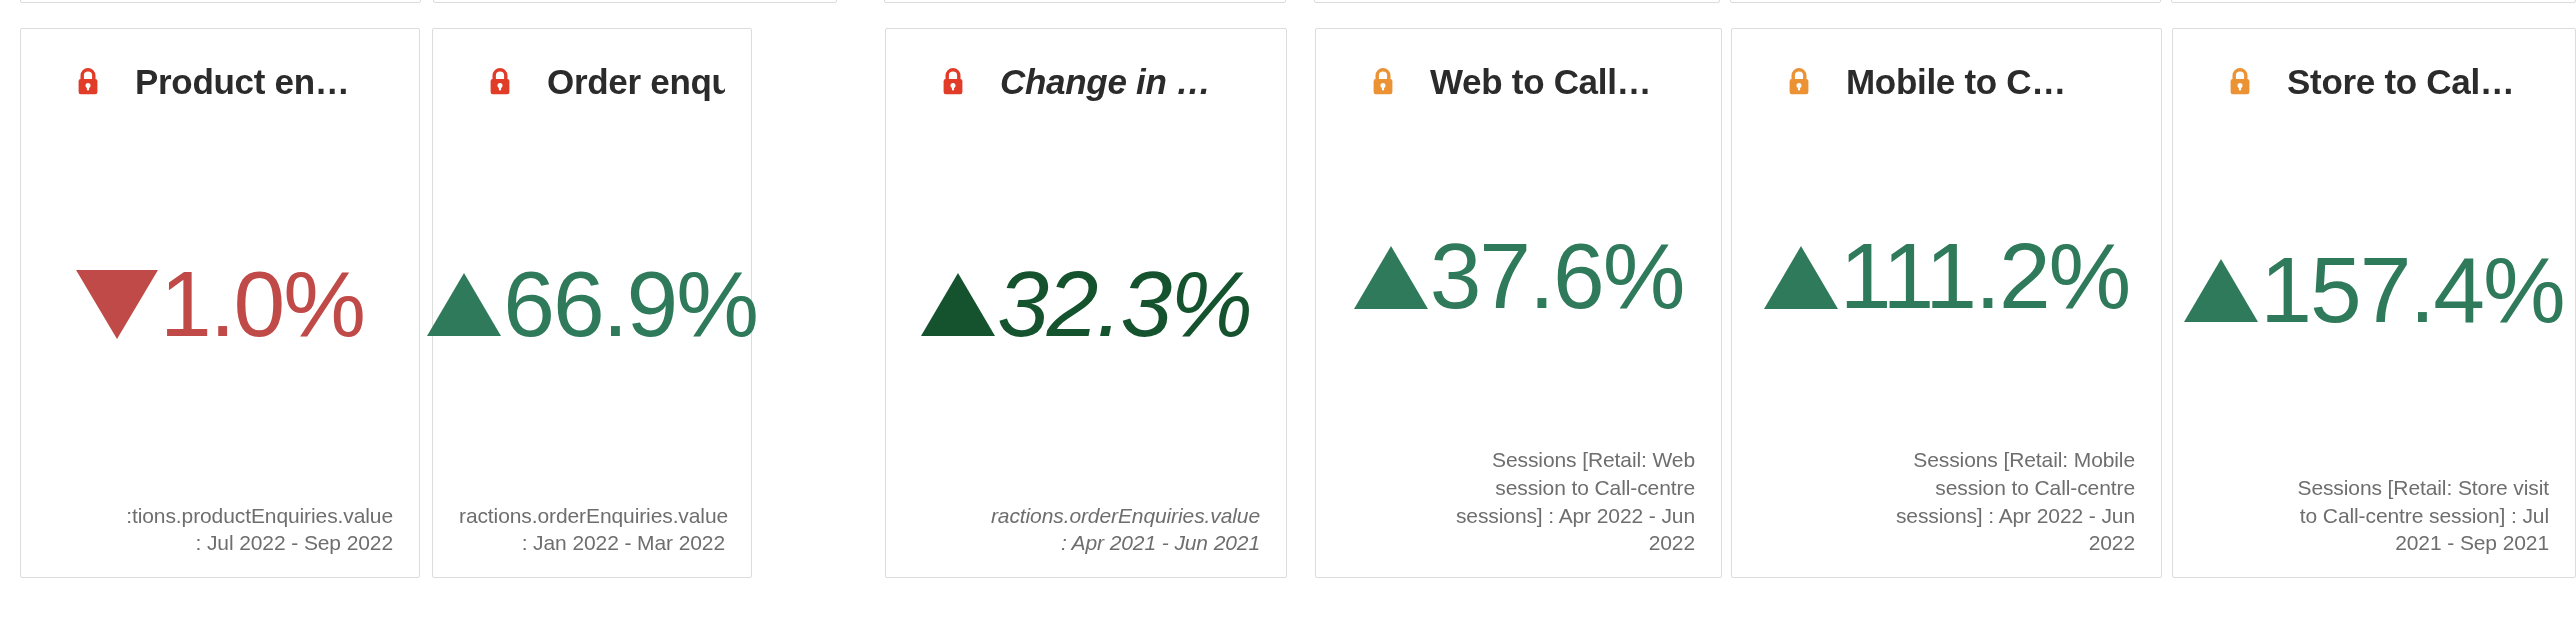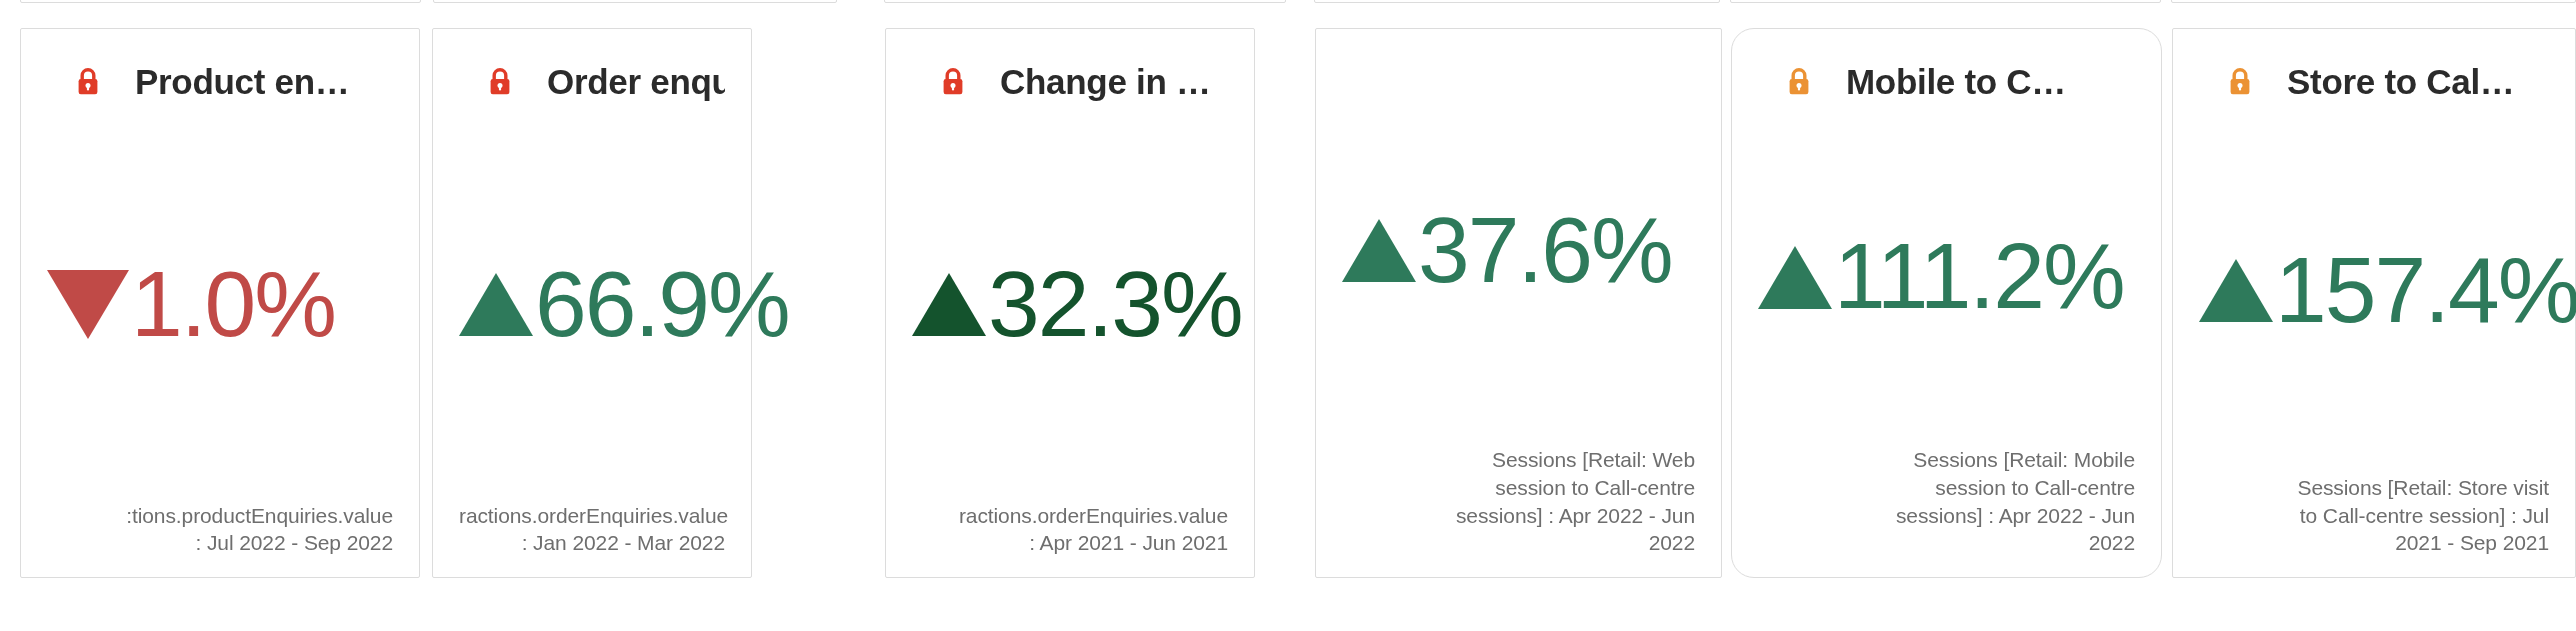--- a/index.html
+++ b/index.html
@@ -84,21 +84,21 @@
     color: #2b2b2b;
     letter-spacing: -0.3px;
     white-space: nowrap;
     overflow: hidden;
   }
 
   .tile-body {
     flex: 1 1 auto;
     display: flex;
     align-items: center;
-    justify-content: flex-start;
+    justify-content: center;
     min-height: 0;
   }
 
   .kpi {
     display: flex;
     align-items: center;
     justify-content: center;
     white-space: nowrap;
   }
 
@@ -198,21 +198,21 @@
           <span class="kpi-arrow up"></span>
           <span class="kpi-value">66.9%</span>
         </div>
       </div>
       <div class="tile-foot">
         <span class="line">ractions.orderEnquiries.value</span>
         <span class="line">: Jan 2022 - Mar 2022</span>
       </div>
     </div>
 
-    <div class="tile" style="left:885px;width:370px;">
+    <div class="tile" style="left:885px;width:402px;font-style:italic;">
       <div class="tile-head">
         <span class="lock-icon">
           <svg viewBox="0 0 26 30" width="26" height="30" aria-hidden="true">
             <path d="M7.2 12.5V8.6a5.8 5.8 0 0 1 11.6 0v3.9" fill="none" stroke="#e03c28" stroke-width="3.4"></path>
             <rect x="3.6" y="12.0" width="18.8" height="15.2" rx="2.2" fill="#e03c28"></rect>
             <circle cx="13" cy="18.4" r="2.5" fill="#ffffff"></circle>
             <rect x="11.9" y="18.2" width="2.2" height="5.4" rx="1.1" fill="#ffffff"></rect>
           </svg>
         </span>
         <span class="tile-title">Change in …</span>
@@ -223,35 +223,46 @@
           <span class="kpi-value">32.3%</span>
         </div>
       </div>
       <div class="tile-foot">
         <span class="line">ractions.orderEnquiries.value</span>
         <span class="line">: Apr 2021 - Jun 2021</span>
       </div>
     </div>
 
     <div class="tile" style="left:1315px;width:407px;">
+      <div class="tile-head">
+        <span class="lock-icon">
+          <svg viewBox="0 0 26 30" width="26" height="30" aria-hidden="true">
+            <path d="M7.2 12.5V8.6a5.8 5.8 0 0 1 11.6 0v3.9" fill="none" stroke="#eb9234" stroke-width="3.4"></path>
+            <rect x="3.6" y="12.0" width="18.8" height="15.2" rx="2.2" fill="#eb9234"></rect>
+            <circle cx="13" cy="18.4" r="2.5" fill="#ffffff"></circle>
+            <rect x="11.9" y="18.2" width="2.2" height="5.4" rx="1.1" fill="#ffffff"></rect>
+          </svg>
+        </span>
+        <span class="tile-title">Web to Call…</span>
+      </div>
       <div class="tile-body">
         <div class="kpi" style="color:#2e7a5b;">
           <span class="kpi-arrow up"></span>
           <span class="kpi-value">37.6%</span>
         </div>
       </div>
       <div class="tile-foot">
         <span class="line">Sessions [Retail: Web</span>
         <span class="line">session to Call-centre</span>
         <span class="line">sessions] : Apr 2022 - Jun</span>
         <span class="line">2022</span>
       </div>
     </div>
 
-    <div class="tile" style="left:1731px;width:431px;border-radius:23px;">
+    <div class="tile" style="left:1731px;width:431px;">
       <div class="tile-head">
         <span class="lock-icon">
           <svg viewBox="0 0 26 30" width="26" height="30" aria-hidden="true">
             <path d="M7.2 12.5V8.6a5.8 5.8 0 0 1 11.6 0v3.9" fill="none" stroke="#eb9234" stroke-width="3.4"></path>
             <rect x="3.6" y="12.0" width="18.8" height="15.2" rx="2.2" fill="#eb9234"></rect>
             <circle cx="13" cy="18.4" r="2.5" fill="#ffffff"></circle>
             <rect x="11.9" y="18.2" width="2.2" height="5.4" rx="1.1" fill="#ffffff"></rect>
           </svg>
         </span>
         <span class="tile-title">Mobile to C…</span>

